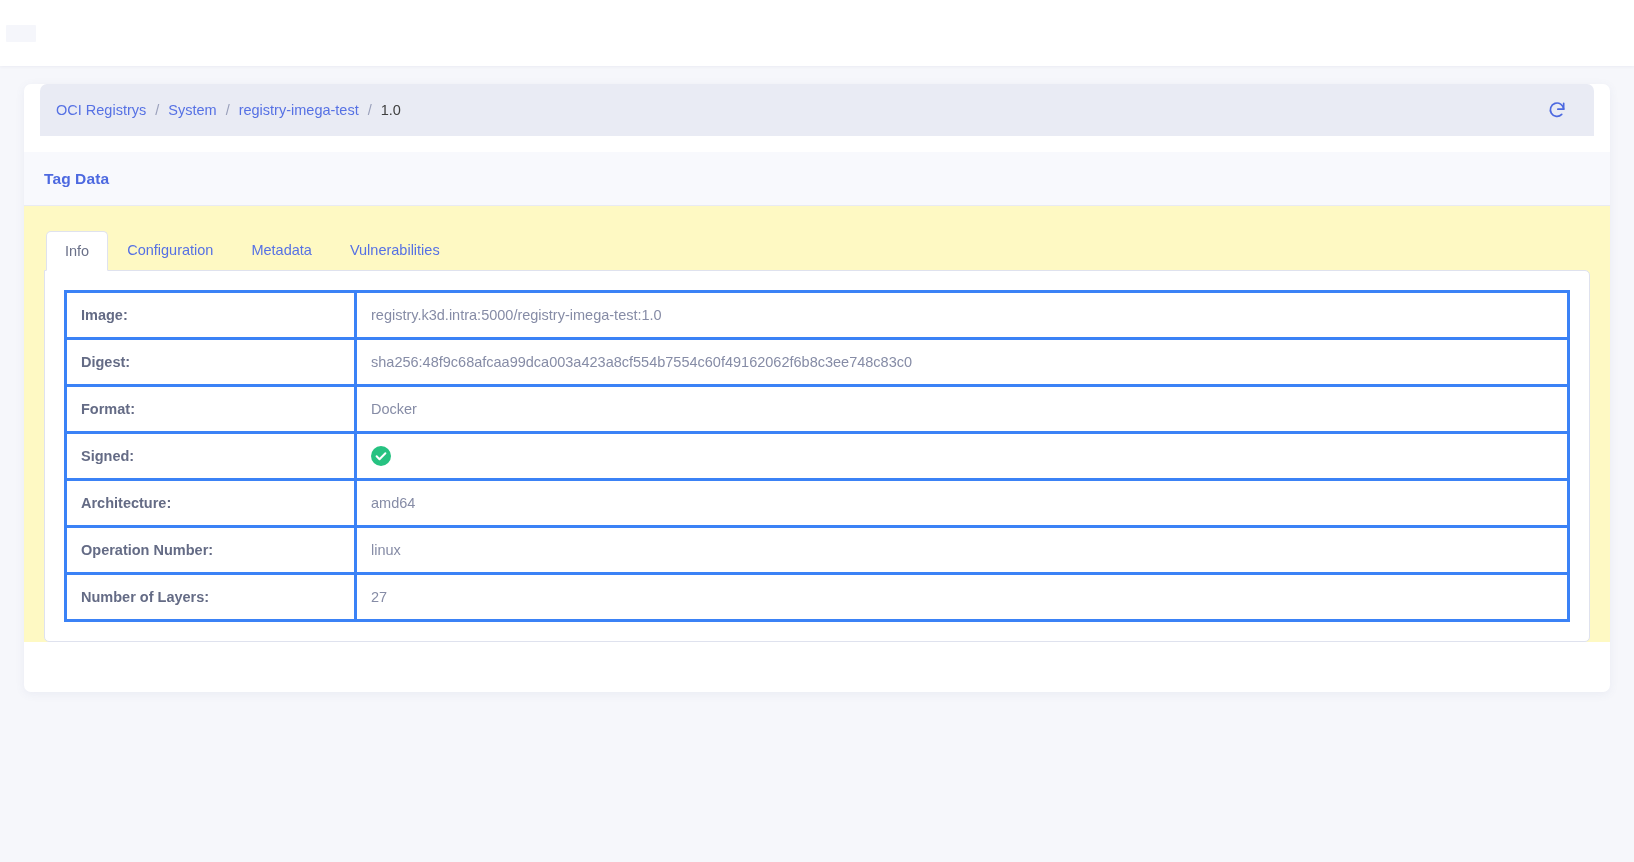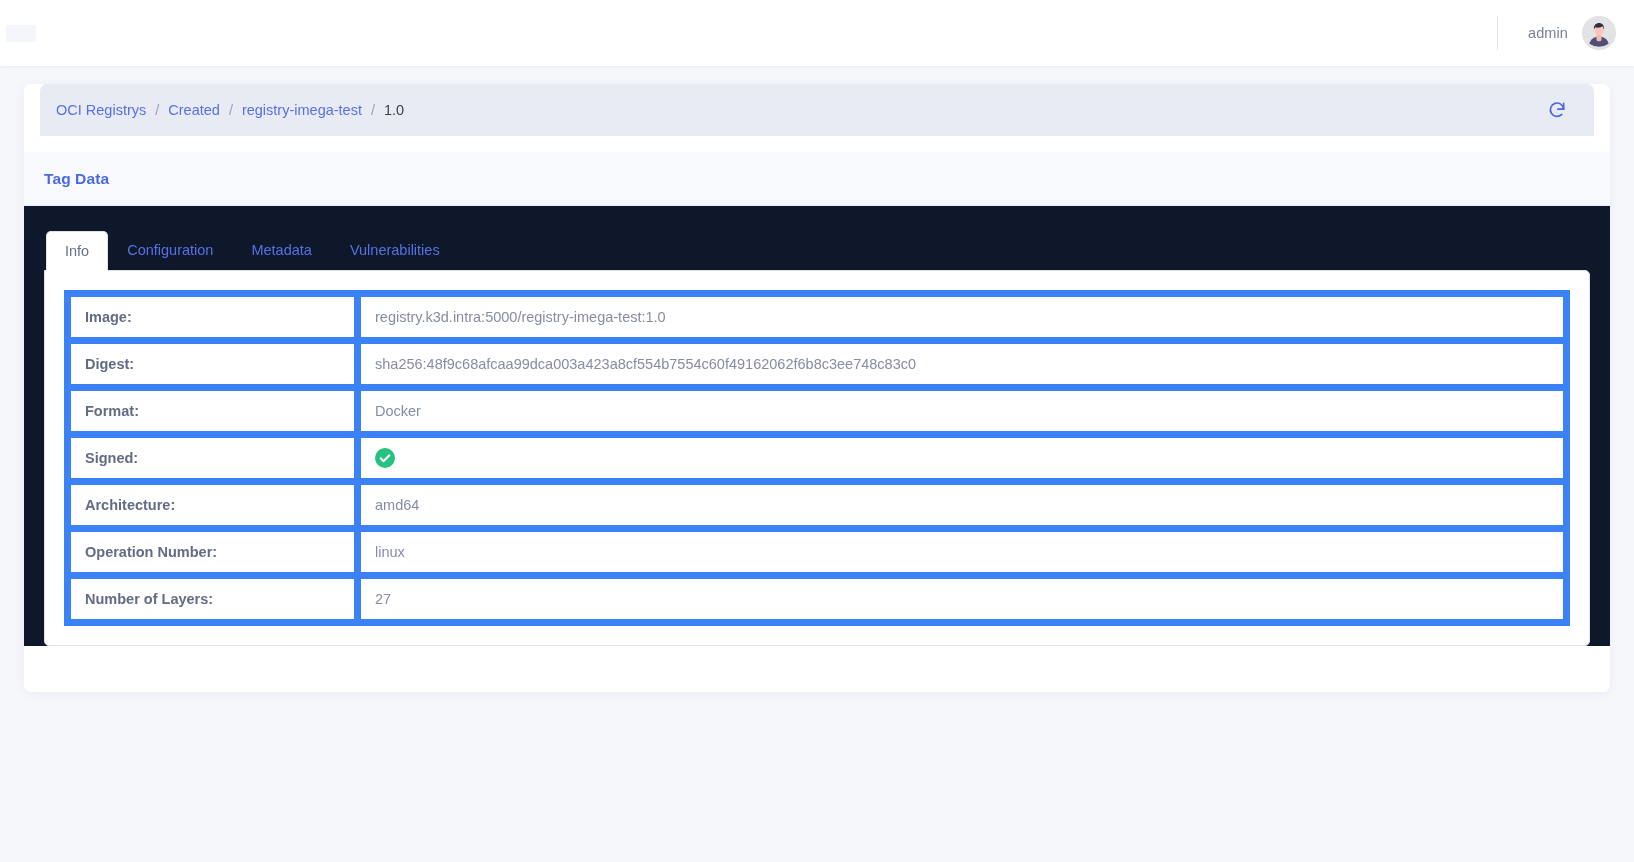--- a/index.html
+++ b/index.html
@@ -140,21 +140,21 @@
   .section-title {
     color: #4d69e0;
     font-size: 15.5px;
     font-weight: bold;
     letter-spacing: 0.1px;
   }
 
   
   .tabs-wrap {
     padding: 24px 20px 0 20px;
-    background: #0f172a;
+    background: #fef9c3;
   }
 
   .tabs {
     display: flex;
     align-items: flex-end;
     position: relative;
     z-index: 2;
     margin-left: 2px;
   }
 
@@ -190,21 +190,21 @@
   .info-table {
     width: 100%;
     border-collapse: collapse;
     table-layout: fixed;
     border: 1px solid #e4e7f2;
   }
 
   .info-table tr { height: 47px; }
 
   .info-table td {
-    border: 7px solid #3b82f6;
+    border: 3px solid #3b82f6;
     padding: 0 0 0 14px;
     vertical-align: middle;
     font-size: 14.5px;
   }
 
   .info-table td.key {
     width: 290px;
     font-weight: bold;
     color: #646b85;
   }
@@ -222,43 +222,30 @@
     vertical-align: middle;
     line-height: 0;
   }
 </style>
 </head>
 <body>
 
 <div class="topbar">
   <div class="brand-slot"></div>
 
-  <div class="topbar-right">
-    <div class="topbar-divider"></div>
-    <span class="user-name">admin</span>
-    <span class="avatar">
-      <svg width="34" height="34" viewBox="0 0 34 34">
-        <circle cx="17" cy="17" r="17" fill="#e3e3e6"></circle>
-        <path d="M17 20.5c5 0 8.6 3.1 9.6 7.2A17 17 0 0 1 7.4 27.7C8.4 23.6 12 20.5 17 20.5z" fill="#4f4f73"></path>
-        <path d="M14.4 18.6h5.2v4.1a2.6 2.6 0 0 1-5.2 0z" fill="#f7b6ae"></path>
-        <ellipse cx="17" cy="13.6" rx="5" ry="5.6" fill="#fbc4bd"></ellipse>
-        <path d="M11.9 13.3c-.3-4 2.2-6.2 5.1-6.2s5.4 2 5.1 6.2c-.7-.6-1-2.2-1.2-3-1.6 1.3-5.4 1.8-7.7 1 -.3.6-.8 1.5-1.3 2z" fill="#2f2f46"></path>
-      </svg>
-    </span>
-  </div>
 </div>
 
 <div class="page">
   <div class="outer-card">
 
     <div class="breadcrumb-bar">
       <div class="breadcrumb">
         <span class="bc-link">OCI Registrys</span>
         <span class="bc-sep">/</span>
-        <span class="bc-link">Created</span>
+        <span class="bc-link">System</span>
         <span class="bc-sep">/</span>
         <span class="bc-link">registry-imega-test</span>
         <span class="bc-sep">/</span>
         <span class="bc-current">1.0</span>
       </div>
 
       <button class="refresh-btn">
         <svg width="20" height="20" viewBox="0 0 24 24" fill="none" stroke="#4d69e0" stroke-width="2" stroke-linecap="round" stroke-linejoin="round">
           <path d="M20 11a8 8 0 1 0-2.3 6.3"></path>
           <polyline points="20 4 20 11 13 11"></polyline>

